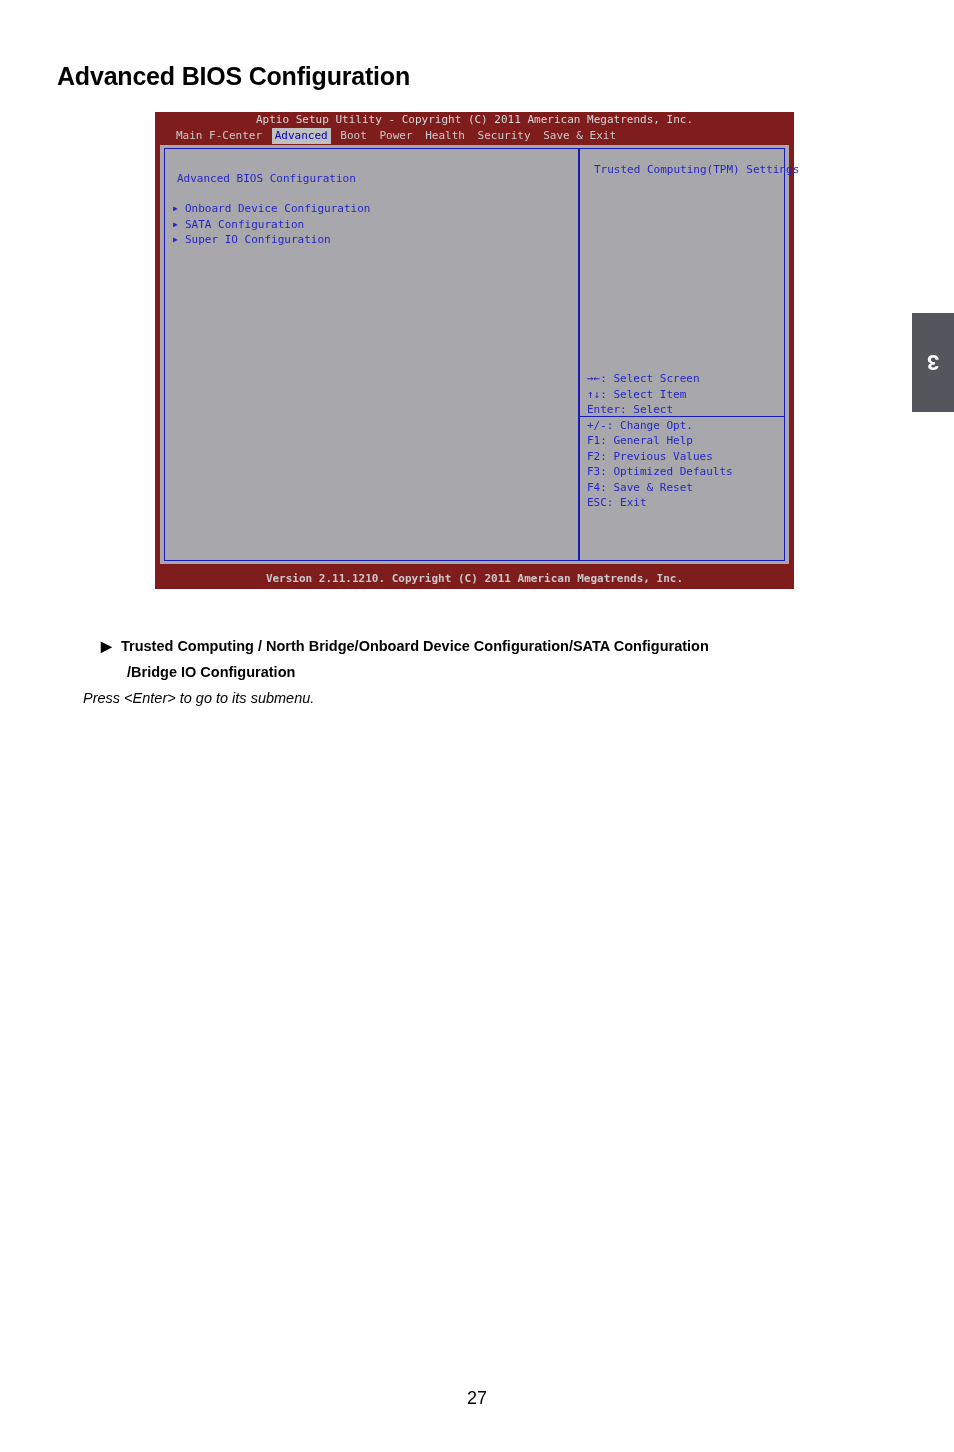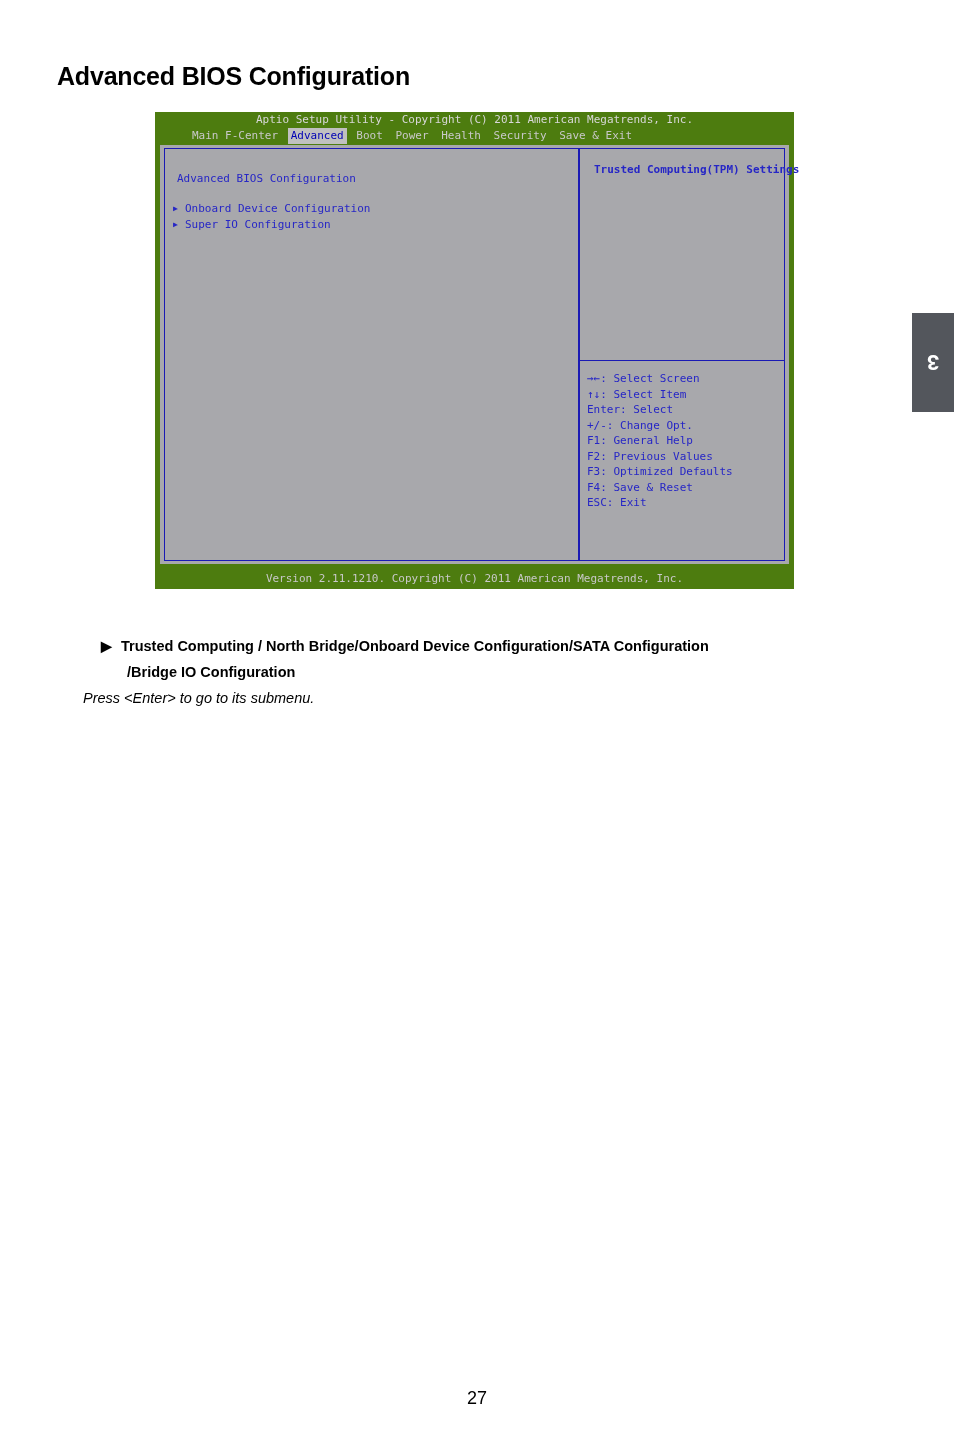--- a/index.html
+++ b/index.html
@@ -52,21 +52,21 @@
     transform: rotate(180deg);
   }
 
   
   .bios {
     position: absolute;
     left: 155px;
     top: 112px;
     width: 639px;
     height: 477px;
-    background: #4d7c0f;
+    background: #7f1d1d;
     font-family: "DejaVu Sans Mono", "Liberation Mono", monospace;
     box-sizing: border-box;
   }
   .bios-titlebar {
     position: absolute;
     left: 0; top: 0;
     width: 100%;
     height: 15px;
     color: #d8d8d8;
     font-size: 11px;
@@ -77,21 +77,21 @@
   }
   .bios-menubar {
     position: absolute;
     left: 0; top: 16px;
     width: 100%;
     height: 16px;
     font-size: 11px;
     line-height: 16px;
     color: #c9c9c9;
     white-space: nowrap;
-    padding-left: 34px;
+    padding-left: 18px;
     box-sizing: border-box;
   }
   .bios-menubar .mi {
     display: inline-block;
     padding: 0 3px;
   }
   .bios-menubar .mi.active {
     background: #c0c0c0;
     color: #0000b4;
   }
@@ -120,24 +120,23 @@
     left: 419px;
     top: 3px;
     width: 206px;
     height: 413px;
     box-sizing: border-box;
   }
   .panel-right-top {
     position: absolute;
     left: 0; top: 0;
     width: 100%;
-    height: 213px;
+    height: 269px;
     border: 1px solid #1a1ab4;
     box-sizing: border-box;
-    font-weight: bold;
   }
   .panel-right-bottom {
     position: absolute;
     left: 0; top: 213px;
     width: 100%;
     height: 200px;
     border: 1px solid #1a1ab4;
     border-top: none;
     box-sizing: border-box;
   }
@@ -203,20 +202,21 @@
     position: absolute;
     left: 0;
     bottom: 0;
     width: 100%;
     height: 20px;
     color: #c9c9c9;
     font-size: 11px;
     line-height: 20px;
     text-align: center;
     white-space: nowrap;
+    font-weight: bold;
   }
 
   
   .notes {
     position: absolute;
     left: 57px;
     top: 633px;
     width: 830px;
   }
   .note-bullet {
@@ -279,20 +279,23 @@
   </div>
 
   <div class="bios-body">
 
     <div class="panel-left">
       <div class="section-heading">Advanced BIOS Configuration</div>
 
       <div class="menu-list">
         <div class="menu-item">
           <span class="tri">▶</span><span class="lbl">Onboard Device Configuration</span>
+        </div>
+        <div class="menu-item">
+          <span class="tri">▶</span><span class="lbl">SATA Configuration</span>
         </div>
         <div class="menu-item">
           <span class="tri">▶</span><span class="lbl">Super IO Configuration</span>
         </div>
       </div>
     </div>
 
     <div class="panel-right">
       <div class="panel-right-top">
         <div class="help-text">Trusted Computing(TPM) Settings</div>

